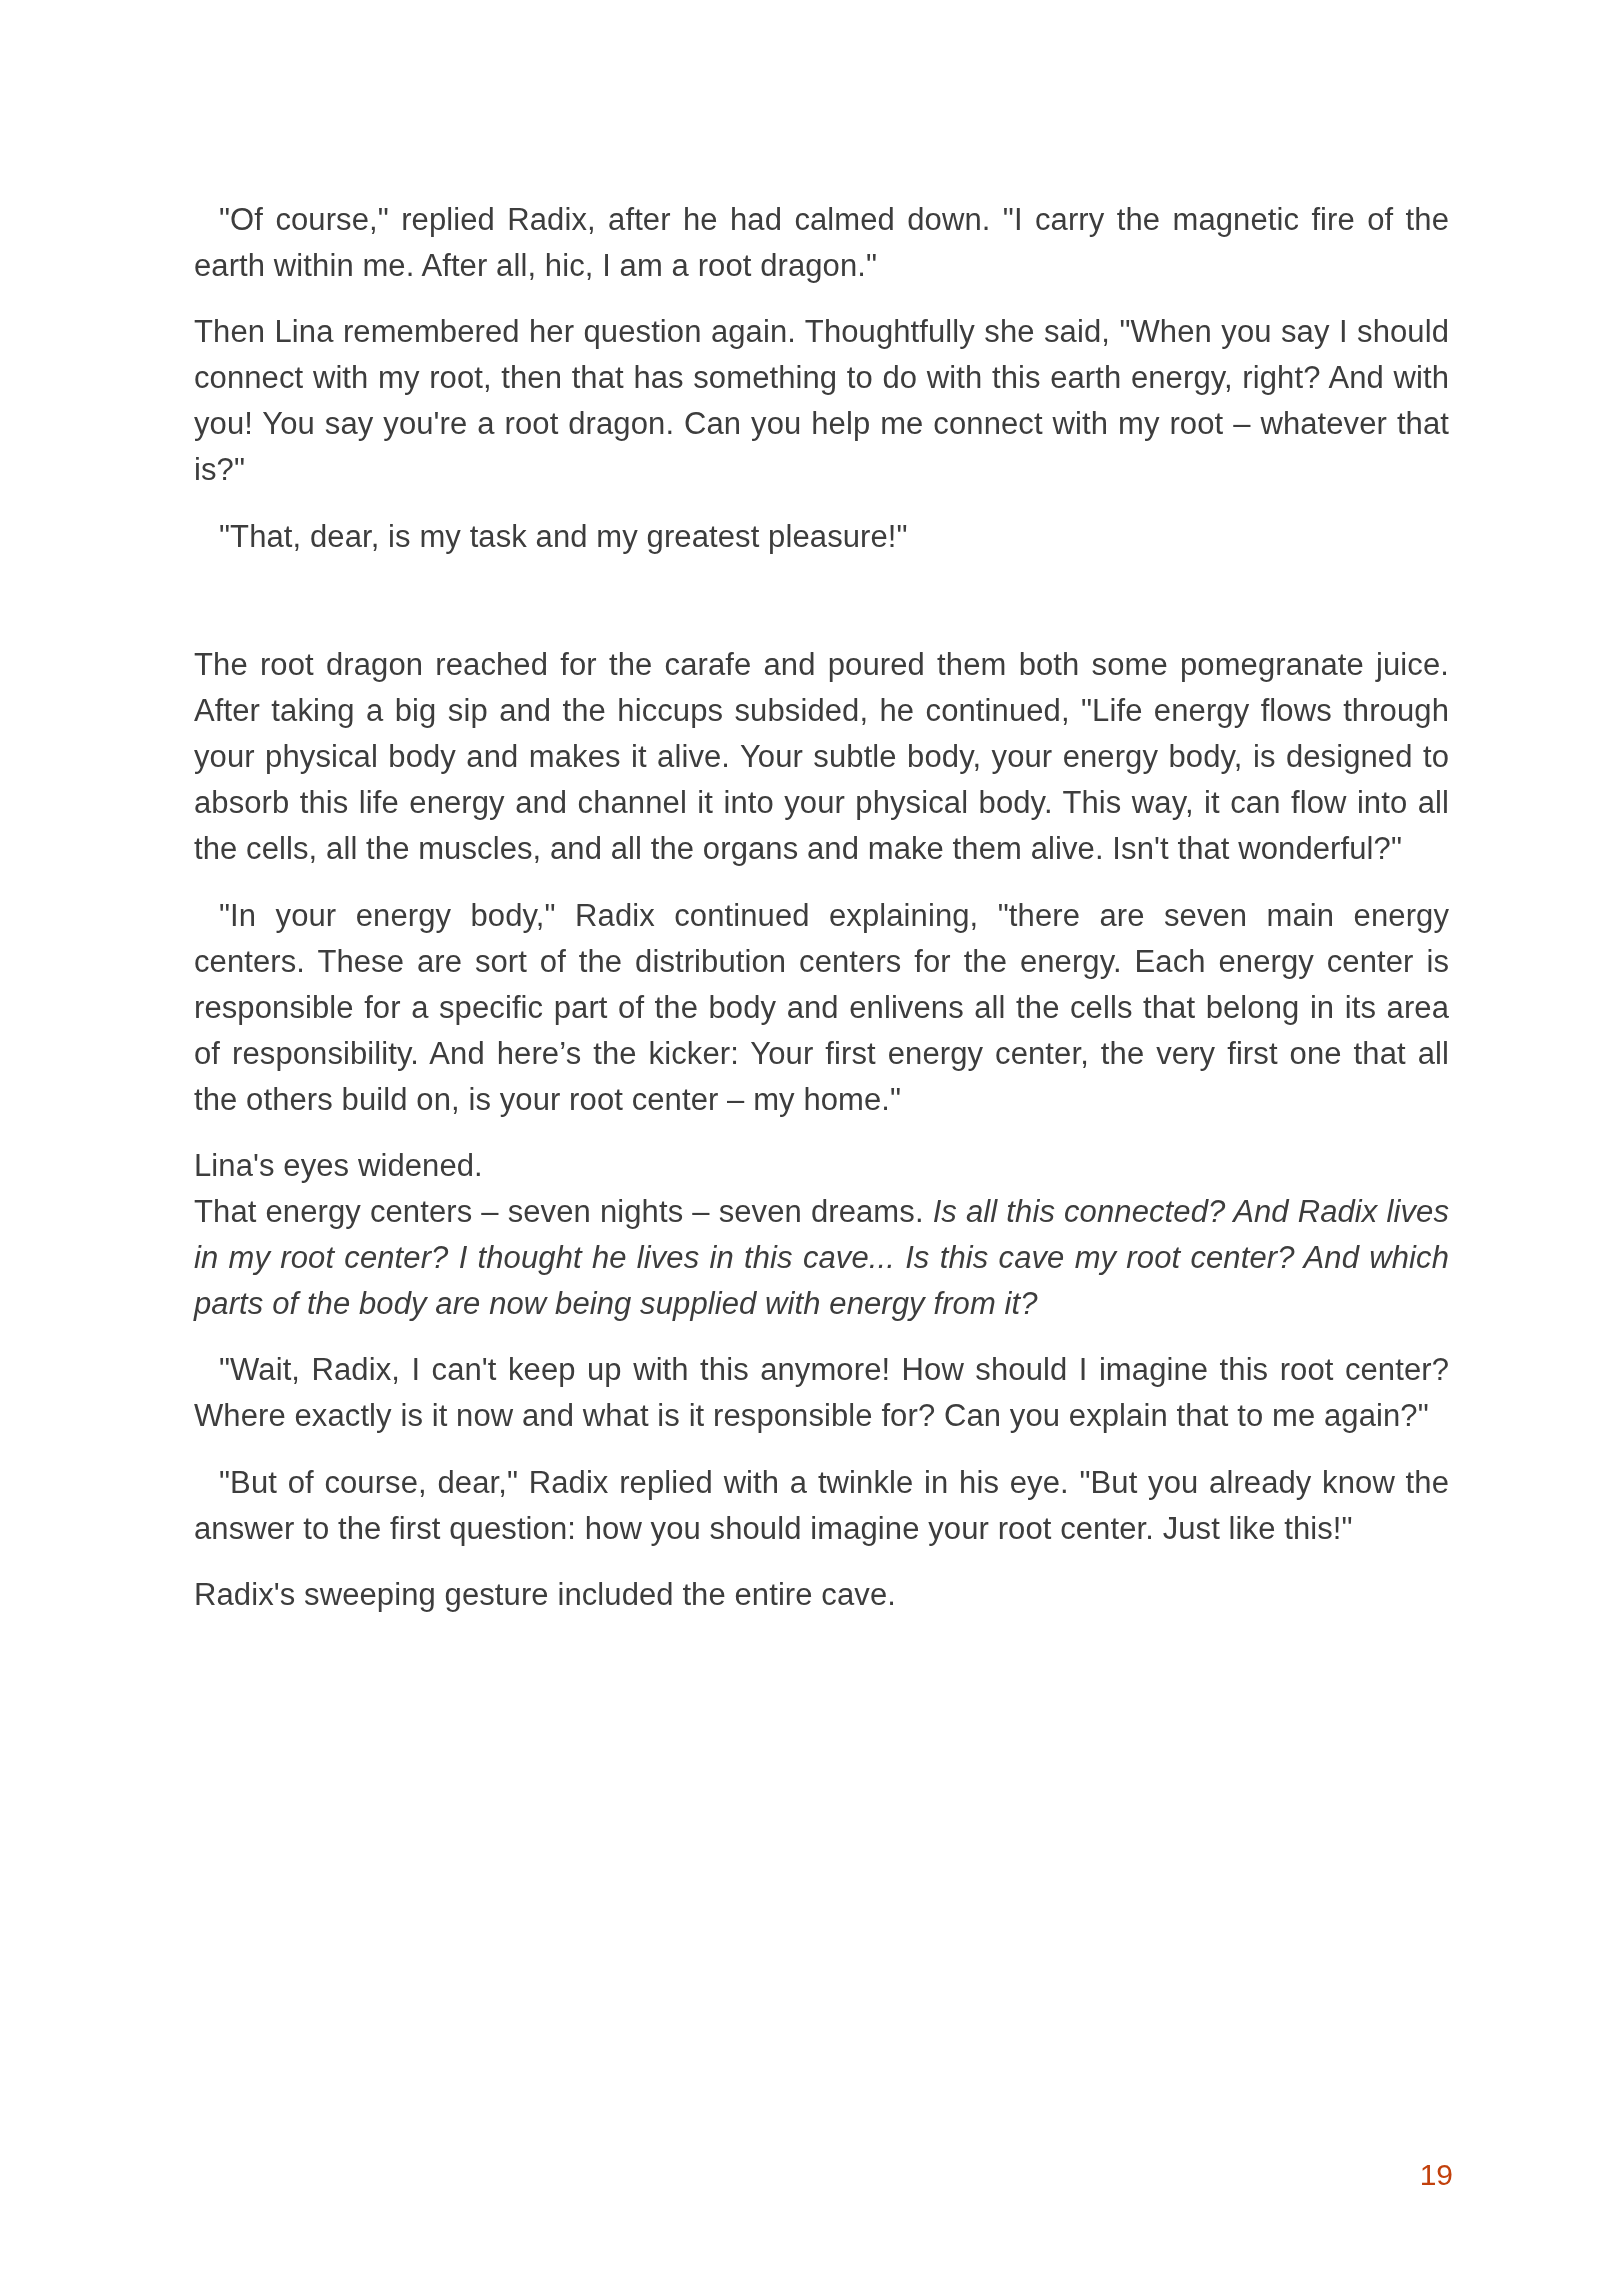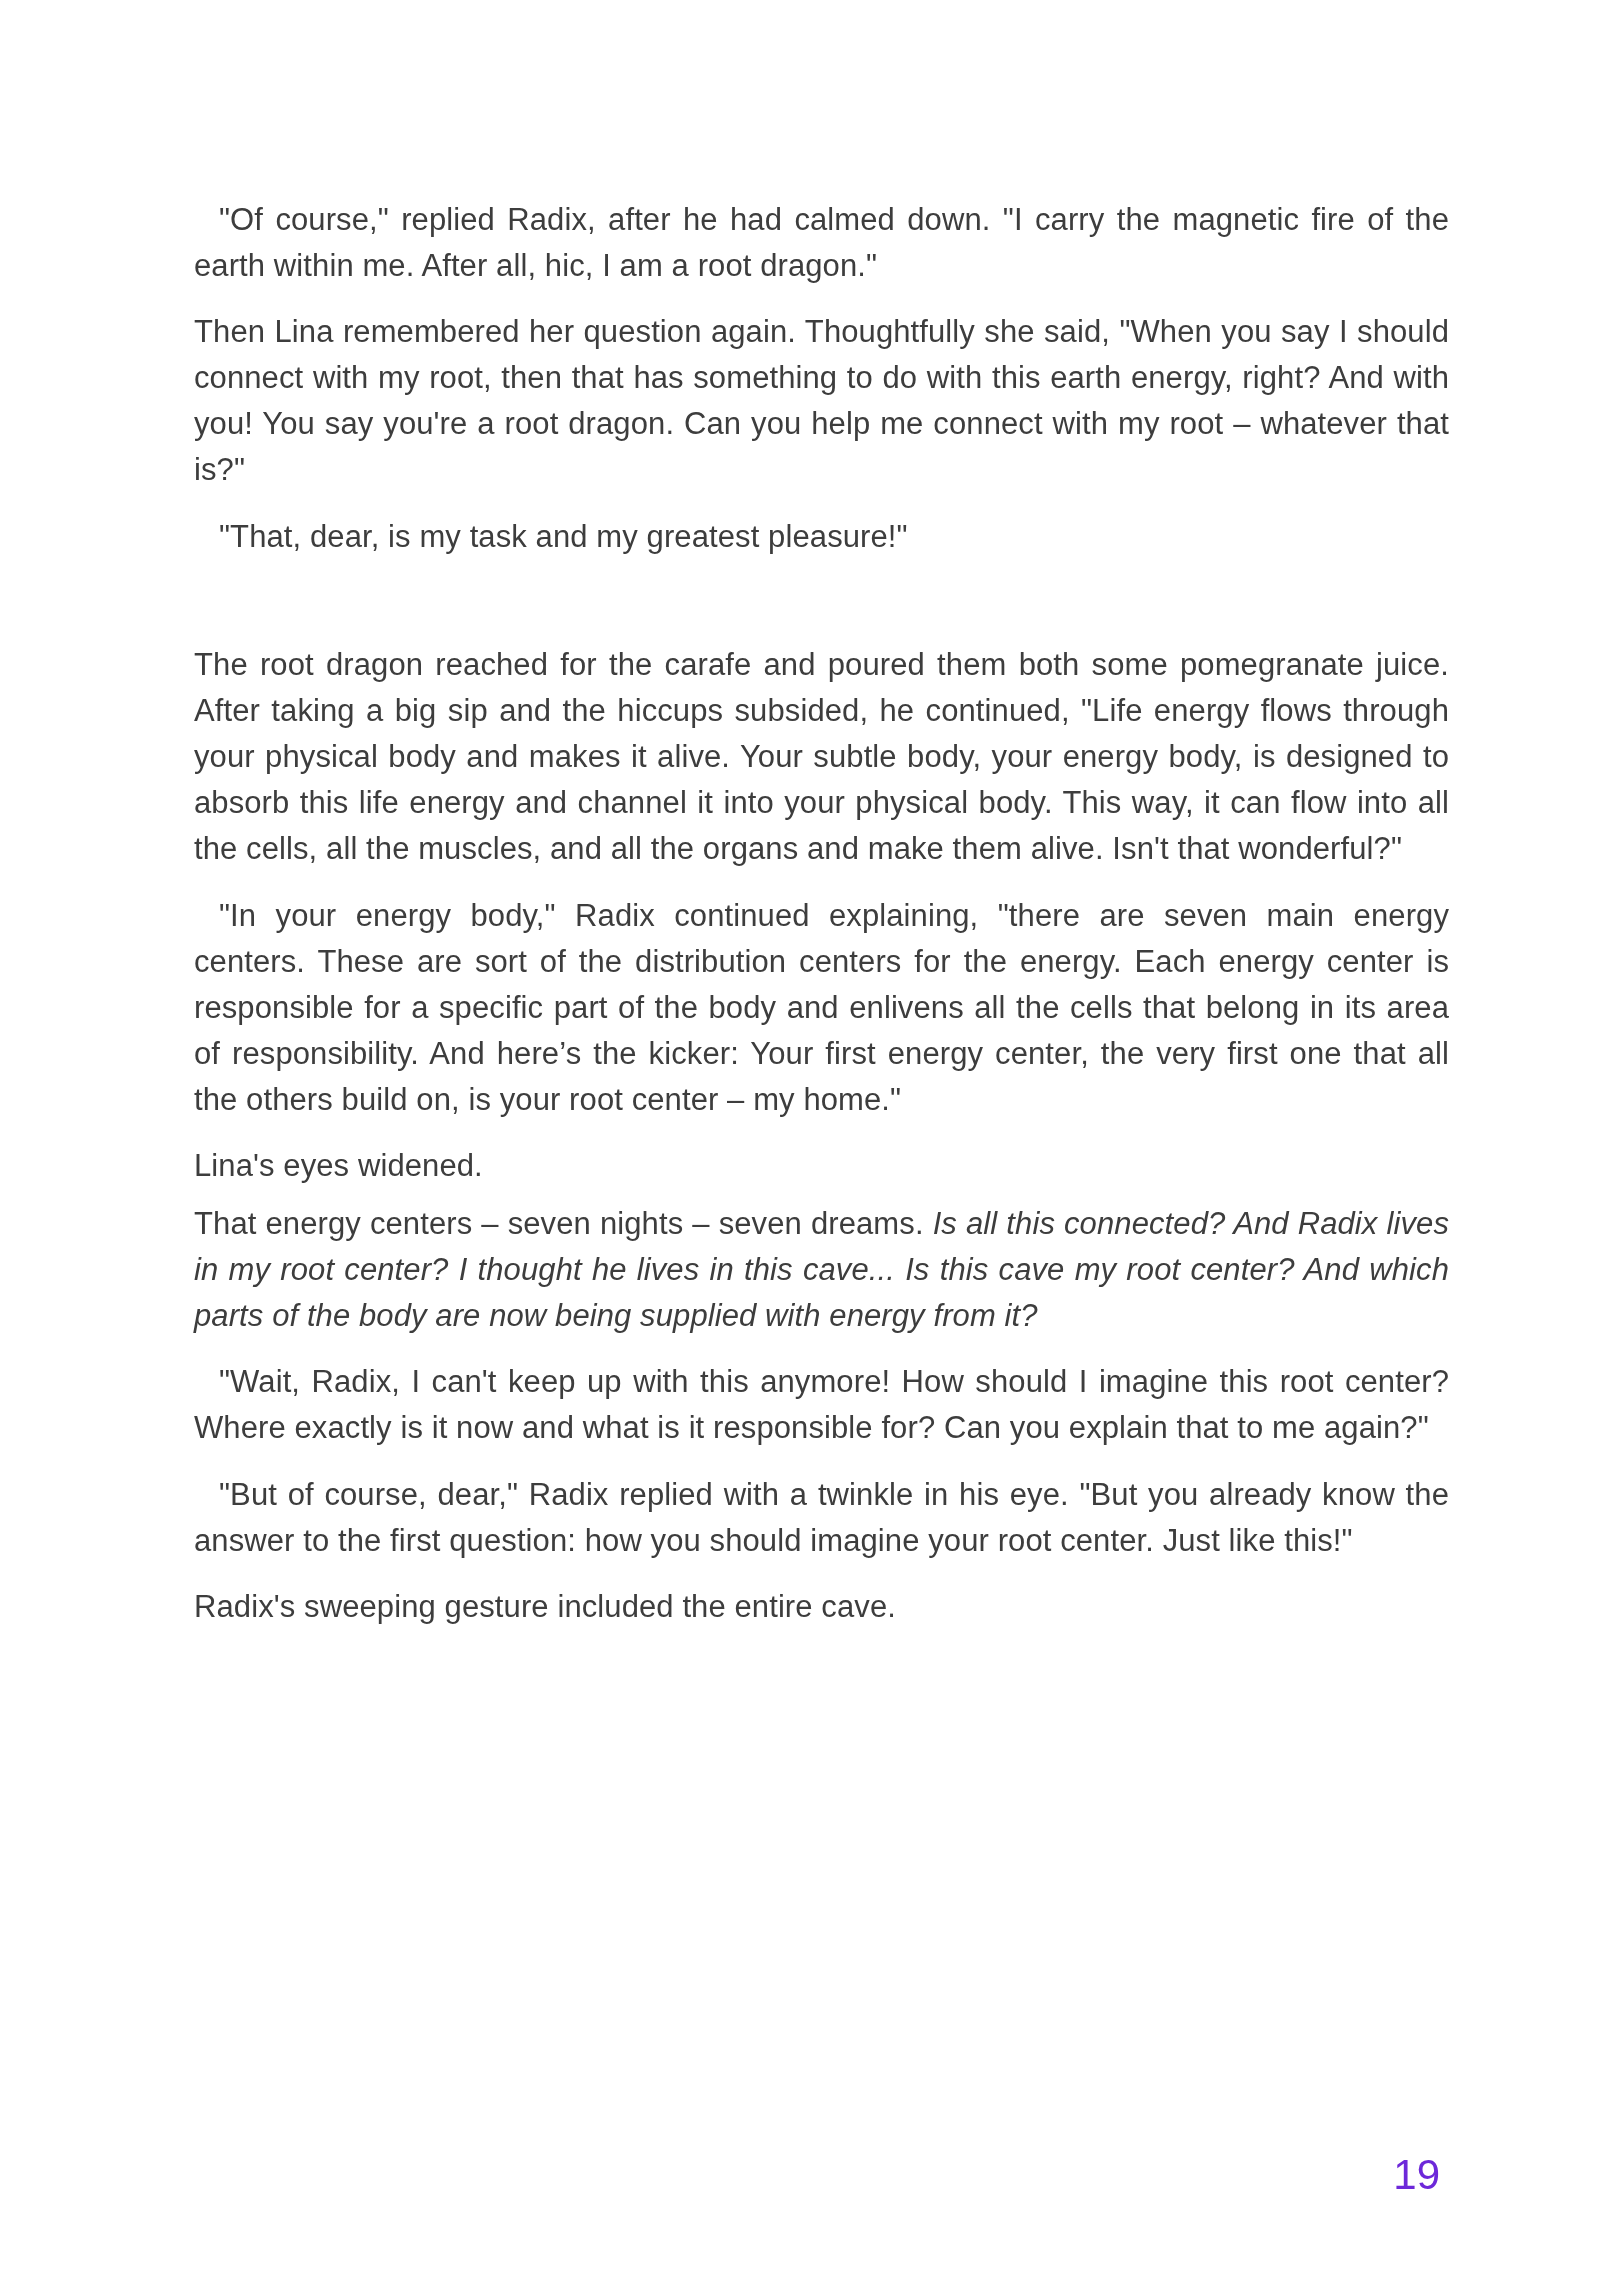--- a/index.html
+++ b/index.html
@@ -30,35 +30,35 @@
     margin: 0 0 20.4px 0;
     font-size: 31px;
     line-height: 46px;
     text-align: justify;
     letter-spacing: 0.1px;
   }
   .para.indent {
     text-indent: 25px;
   }
   .para.no-gap {
-    margin-bottom: 12px;
+    margin-bottom: 0;
   }
   .scene-break {
     height: 62px;
   }
   .italic {
     font-style: italic;
   }
   .page-number {
     position: absolute;
-    right: 178px;
+    right: 165px;
     bottom: 97px;
-    font-size: 42px;
+    font-size: 30px;
     line-height: 46px;
-    color: #6d28d9;
+    color: #c2410c;
   }
 </style>
 </head>
 <body>
 
 <div class="page">
 
   <div class="text-block">
 
     <p class="para indent">"Of course," replied Radix, after he had calmed down. "I carry the magnetic fire of the earth within me. After all, hic, I am a root dragon."</p>

